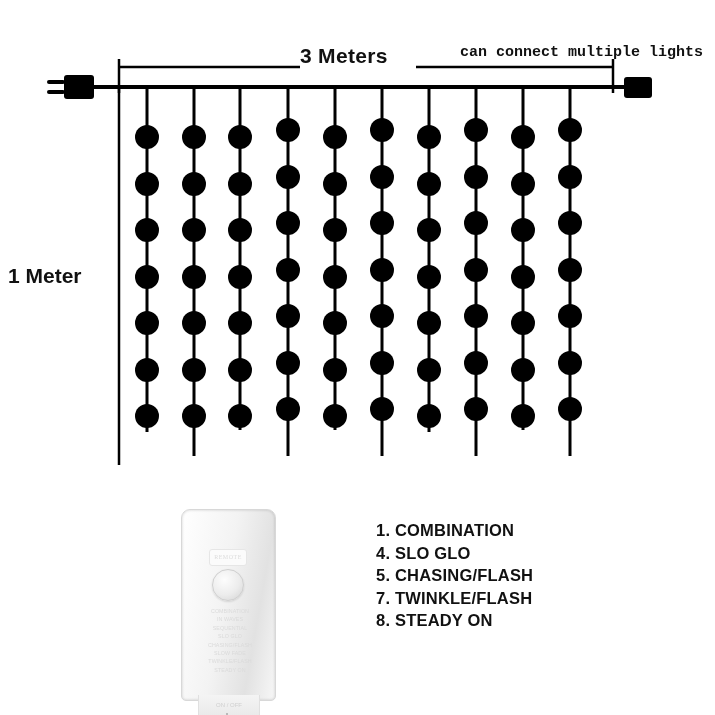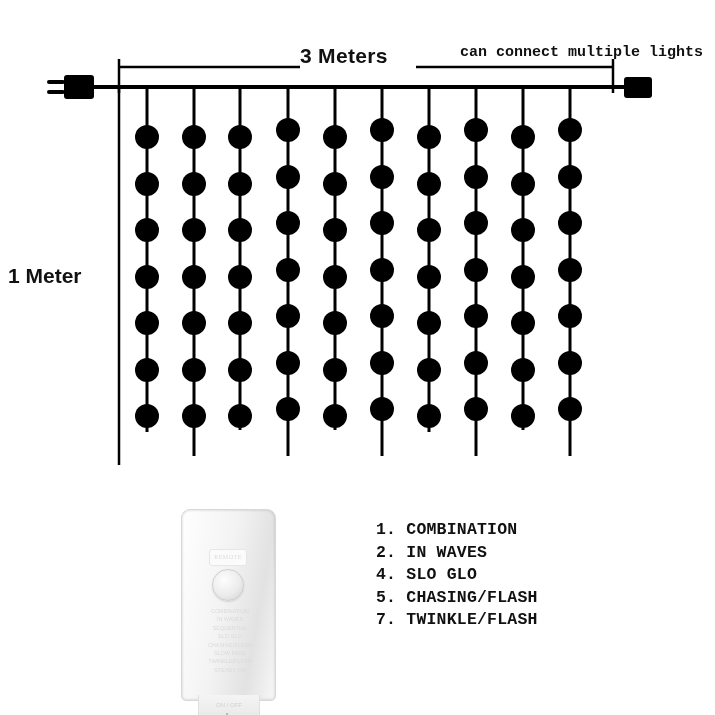--- a/index.html
+++ b/index.html
@@ -145,21 +145,21 @@
   }
 
   
   .modes-list {
     position: absolute;
     left: 376px;
     top: 519px;
     width: 300px;
   }
   .modes-list .mode-item {
-    font-family: Liberation Mono, monospace;
+    font-family: Liberation Sans, sans-serif;
     font-size: 16.5px;
     font-weight: bold;
     line-height: 22.6px;
     letter-spacing: 0.2px;
     color: #111111;
     white-space: nowrap;
   }
 </style>
 </head>
 <body>
@@ -306,19 +306,19 @@
 SLOW FADE
 TWINKLE/FLASH
 STEADY ON</div>
     </div>
     <div class="controller-footer">ON / OFF</div>
     <div class="controller-wire"></div>
   </div>
 
   <div class="modes-list">
     <div class="mode-item">1. COMBINATION</div>
-    <div class="mode-item">2. IN WAVES</div>
     <div class="mode-item">4. SLO GLO</div>
     <div class="mode-item">5. CHASING/FLASH</div>
     <div class="mode-item">7. TWINKLE/FLASH</div>
+    <div class="mode-item">8. STEADY ON</div>
   </div>
 
 </div>
 
 </body></html>

